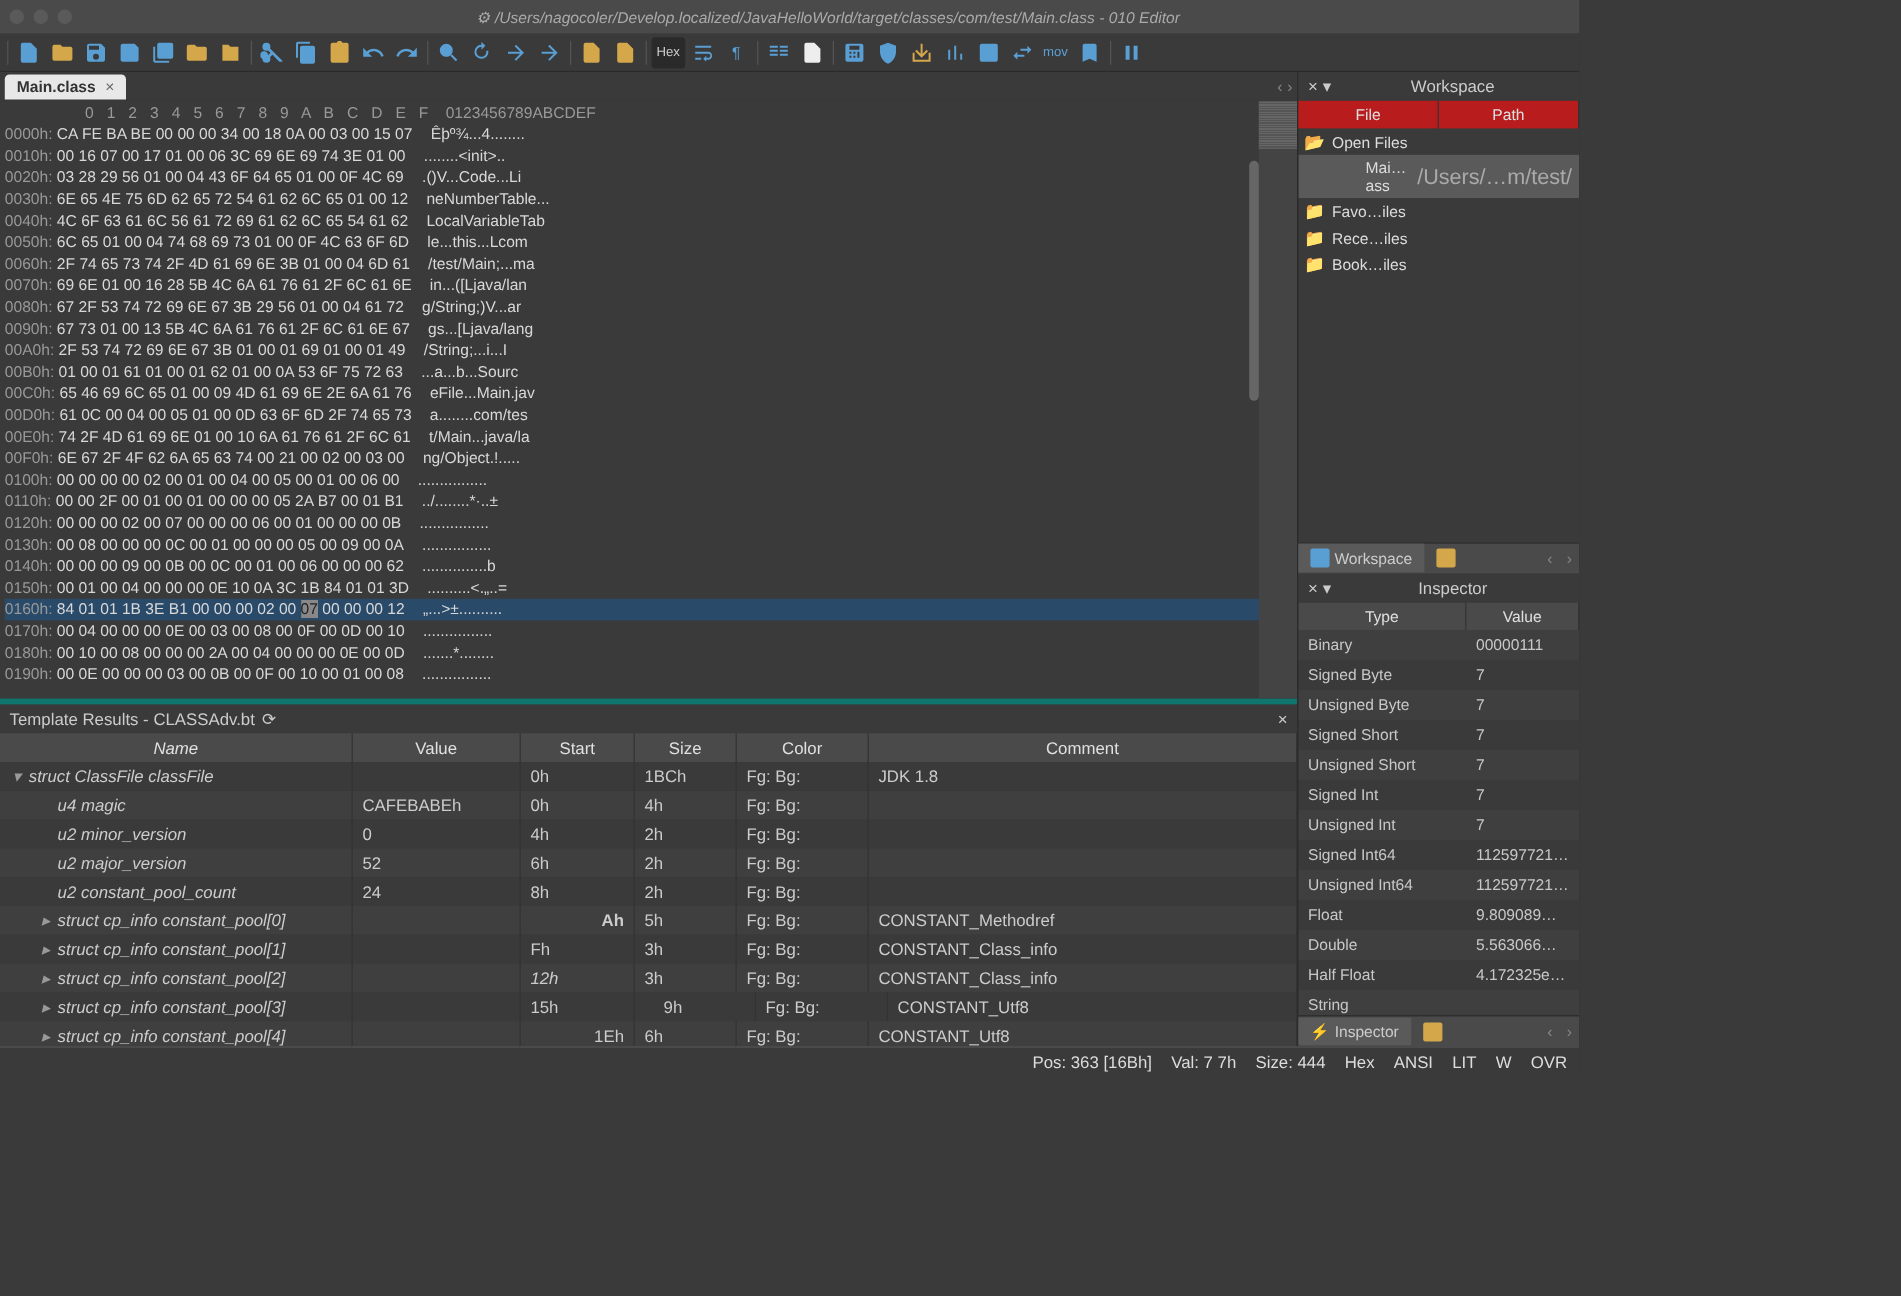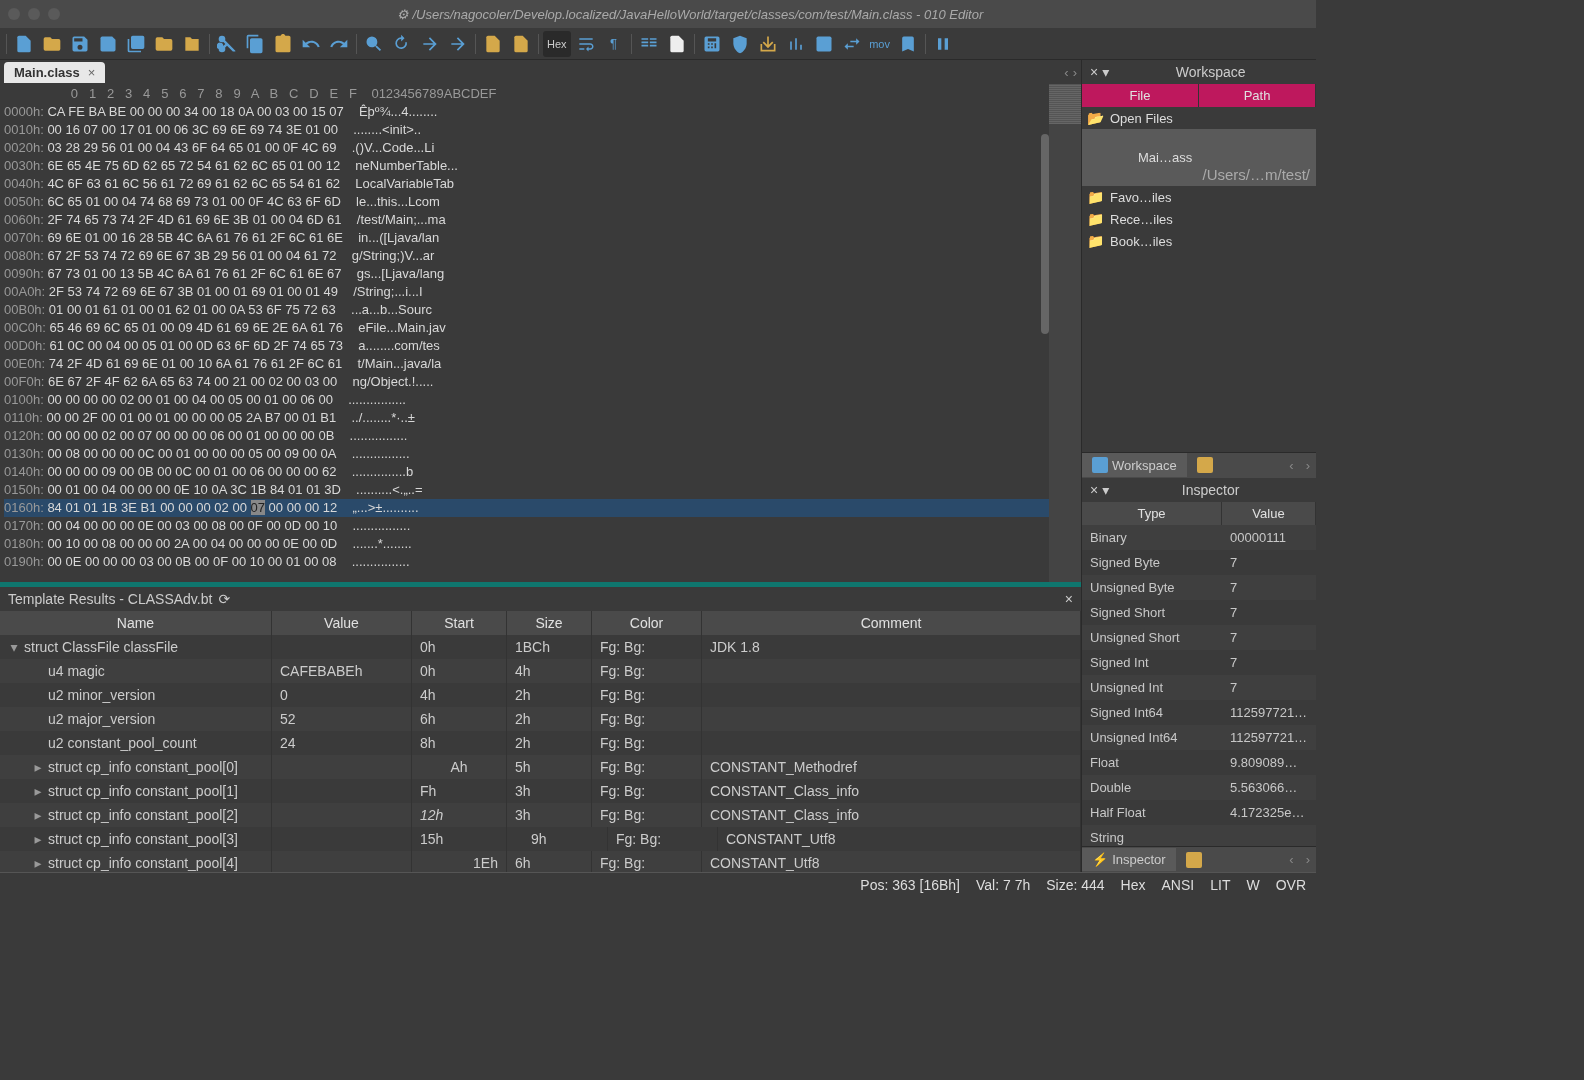--- a/index.html
+++ b/index.html
@@ -29,42 +29,42 @@
 .hexrow .selbyte { background:#888; color:#222; }
 .minimap { position:absolute; right:0; top:0; width:32px; height:100%; background:#444; }
 .minimap-chunk { width:100%; height:40px; background:repeating-linear-gradient(0deg,#666,#666 1px,#555 1px,#555 2px); }
 .scrollbar { position:absolute; right:32px; top:50px; width:8px; height:200px; background:#666; border-radius:4px; }
 .template { height:290px; background:#3a3a3a; border-top:5px solid #0f766e; display:flex; flex-direction:column; }
 .template-title { padding:4px 8px; color:#ccc; font-size:14px; display:flex; align-items:center; gap:6px; }
 .template-close { margin-left:auto; cursor:pointer; }
 .template-header, .template-row { display:flex; color:#ccc; font-size:14px; }
 .template-header { background:#4a4a4a; font-weight:400; color:#e0e0e0; }
 .template-header > div, .template-row > div { padding:4px 8px; border-right:1px solid #333; overflow:hidden; text-overflow:ellipsis; white-space:nowrap; }
-.tcol-name { width:272px; }
+.tcol-name { width:294px;font-style:italic; }
 .tcol-value { width:140px; }
 .tcol-start { width:95px; text-align:center; }
 .tcol-size { width:85px; text-align:center; }
 .tcol-color { width:110px; }
 .tcol-comment { flex:1; }
 .template-row { background:#3a3a3a; }
 .template-row:nth-child(even) { background:#3f3f3f; }
 .template-row .tcol-name { display:flex; align-items:center; gap:4px; }
 .tree-toggle { color:#999; width:12px; display:inline-block; text-align:center; cursor:pointer; }
 .indent { display:inline-block; width:20px; }
 .right { width:235px; background:#3a3a3a; border-left:1px solid #2a2a2a; display:flex; flex-direction:column; }
 .panel-title { background:#3a3a3a; color:#ccc; text-align:center; padding:4px; font-size:14px; display:flex; align-items:center; }
 .panel-title span.t { flex:1; }
 .panel-close { cursor:pointer; padding:0 4px; }
-.ws-header { display:flex; background:#be185d; }
+.ws-header { display:flex; background:#b91c1c; }
 .ws-header > div { flex:1; text-align:center; padding:4px; color:#e0e0e0; border-right:1px solid #333; }
 .ws-item { display:flex; align-items:center; padding:3px 6px; gap:6px; }
 .ws-item.sel { background:#5a5a5a; }
 .ws-icon { width:16px; height:16px; display:flex; align-items:center; justify-content:center; font-size:14px; }
 .ws-name { flex:1; color:#ddd; }
-.ws-path { color:#aaa; font-size:15px;margin-top:34px; }
+.ws-path { color:#aaa; font-size:18px; }
 .ws-tree { flex:1; overflow:auto; }
 .panel-tabs { height:26px; background:#4a4a4a; display:flex; align-items:center; border-top:1px solid #2a2a2a; }
 .panel-tab { padding:4px 10px; color:#ccc; display:flex; align-items:center; gap:4px; }
 .panel-tab.active { background:#5a5a5a; }
 .panel-tab-icon { width:16px; height:16px; background:#4a9fd4; border-radius:2px; }
 .inspector { flex:1; display:flex; flex-direction:column; overflow:hidden; }
 .insp-header { display:flex; background:#4a4a4a; }
 .insp-header > div { padding:4px 8px; color:#e0e0e0; border-right:1px solid #333; }
 .insp-type { width:140px; }
 .insp-value { flex:1; }
@@ -373,21 +373,21 @@
               <div class="tcol-color">Fg:      Bg:</div>
               <div class="tcol-comment"></div>
             </div>
             <div class="template-row">
               <div class="tcol-name">
                 <span class="indent"></span>
                 <span class="tree-toggle">▸</span>
                 <span>struct cp_info constant_pool[0]</span>
               </div>
               <div class="tcol-value"></div>
-              <div class="tcol-start" style="text-align:center;">Ah</div>
+              <div class="tcol-start" style="text-align:right;font-weight:bold;">Ah</div>
               <div class="tcol-size" style="text-align:left;">5h</div>
               <div class="tcol-color">Fg:      Bg:</div>
               <div class="tcol-comment">CONSTANT_Methodref</div>
             </div>
             <div class="template-row">
               <div class="tcol-name">
                 <span class="indent"></span>
                 <span class="tree-toggle">▸</span>
                 <span>struct cp_info constant_pool[1]</span>
               </div>

